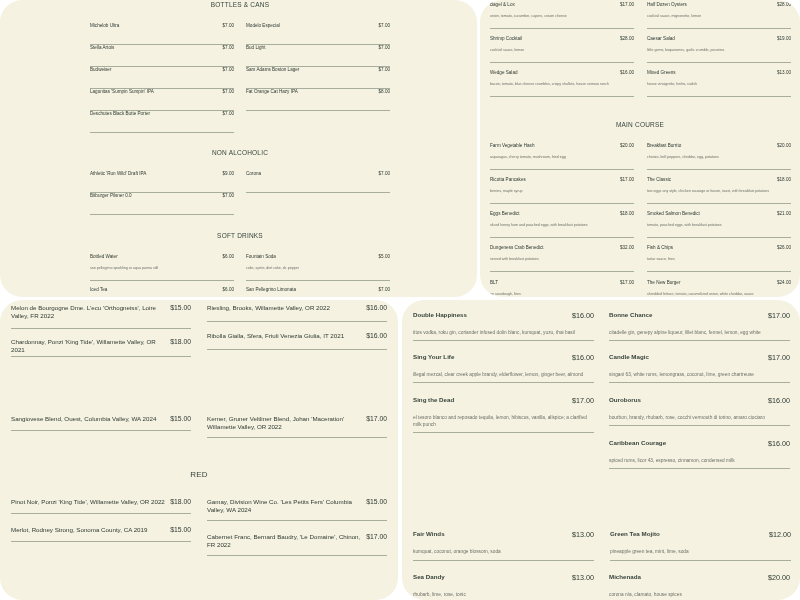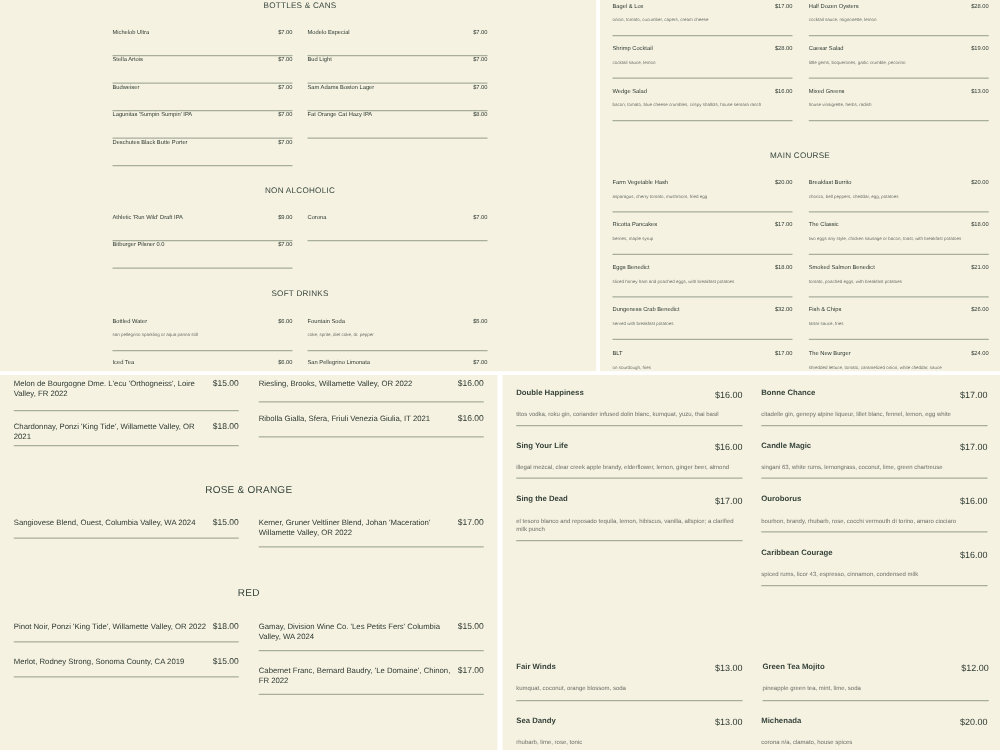--- a/index.html
+++ b/index.html
@@ -1,18 +1,18 @@
 <!DOCTYPE html>
 <html><head>
 <meta charset="utf-8">
 <style>
   * { box-sizing: border-box; margin: 0; padding: 0; }
   html, body { width: 800px; height: 600px; overflow: hidden; background: #ffffff; }
   body { font-family: "Liberation Sans", sans-serif; color: #2f3b33; position: relative; }
-  .tile { position: absolute; background: #f6f2e2; overflow: hidden; }
+  .tile { position: absolute; background: #f6f2e2; overflow: hidden; border-radius: 22px; }
   #tile-tl { left: 0; top: 0; width: 477px; height: 297px; }
   #tile-tr { left: 480px; top: 0; width: 320px; height: 297px; }
   #tile-bl { left: 0; top: 300px; width: 398px; height: 300px; }
   #tile-br { left: 402px; top: 300px; width: 398px; height: 300px; }
 
   .section-title { position: absolute; text-align: center; font-weight: normal; color: #34443a; letter-spacing: 0.2px; }
   .item { position: absolute; border-bottom: 1px solid #a7ae9c; }
   .item .row { display: flex; justify-content: space-between; align-items: flex-start; }
   .item .name { color: #2d3a31; }
   .item .price { color: #2d3a31; white-space: nowrap; }
@@ -286,21 +286,20 @@
         <span class="price">$18.00</span>
       </div>
     </div>
   <div class="item" style="left:207px; top:32px; height:18px">
       <div class="row">
         <span class="name">Ribolla Gialla, Sfera, Friuli Venezia Giulia, IT 2021</span>
         <span class="price">$16.00</span>
       </div>
     </div>
 
-  <div class="section-title" style="top:87px">ROSE &amp; ORANGE</div>
   <div class="item" style="left:11px; top:115px; height:16px">
       <div class="row">
         <span class="name">Sangiovese Blend, Ouest, Columbia Valley, WA 2024</span>
         <span class="price">$15.00</span>
       </div>
     </div>
   <div class="item" style="left:207px; top:115px; height:23px">
       <div class="row">
         <span class="name">Kerner, Gruner Veltliner Blend, Johan 'Maceration' Willamette Valley, OR 2022</span>
         <span class="price">$17.00</span>

